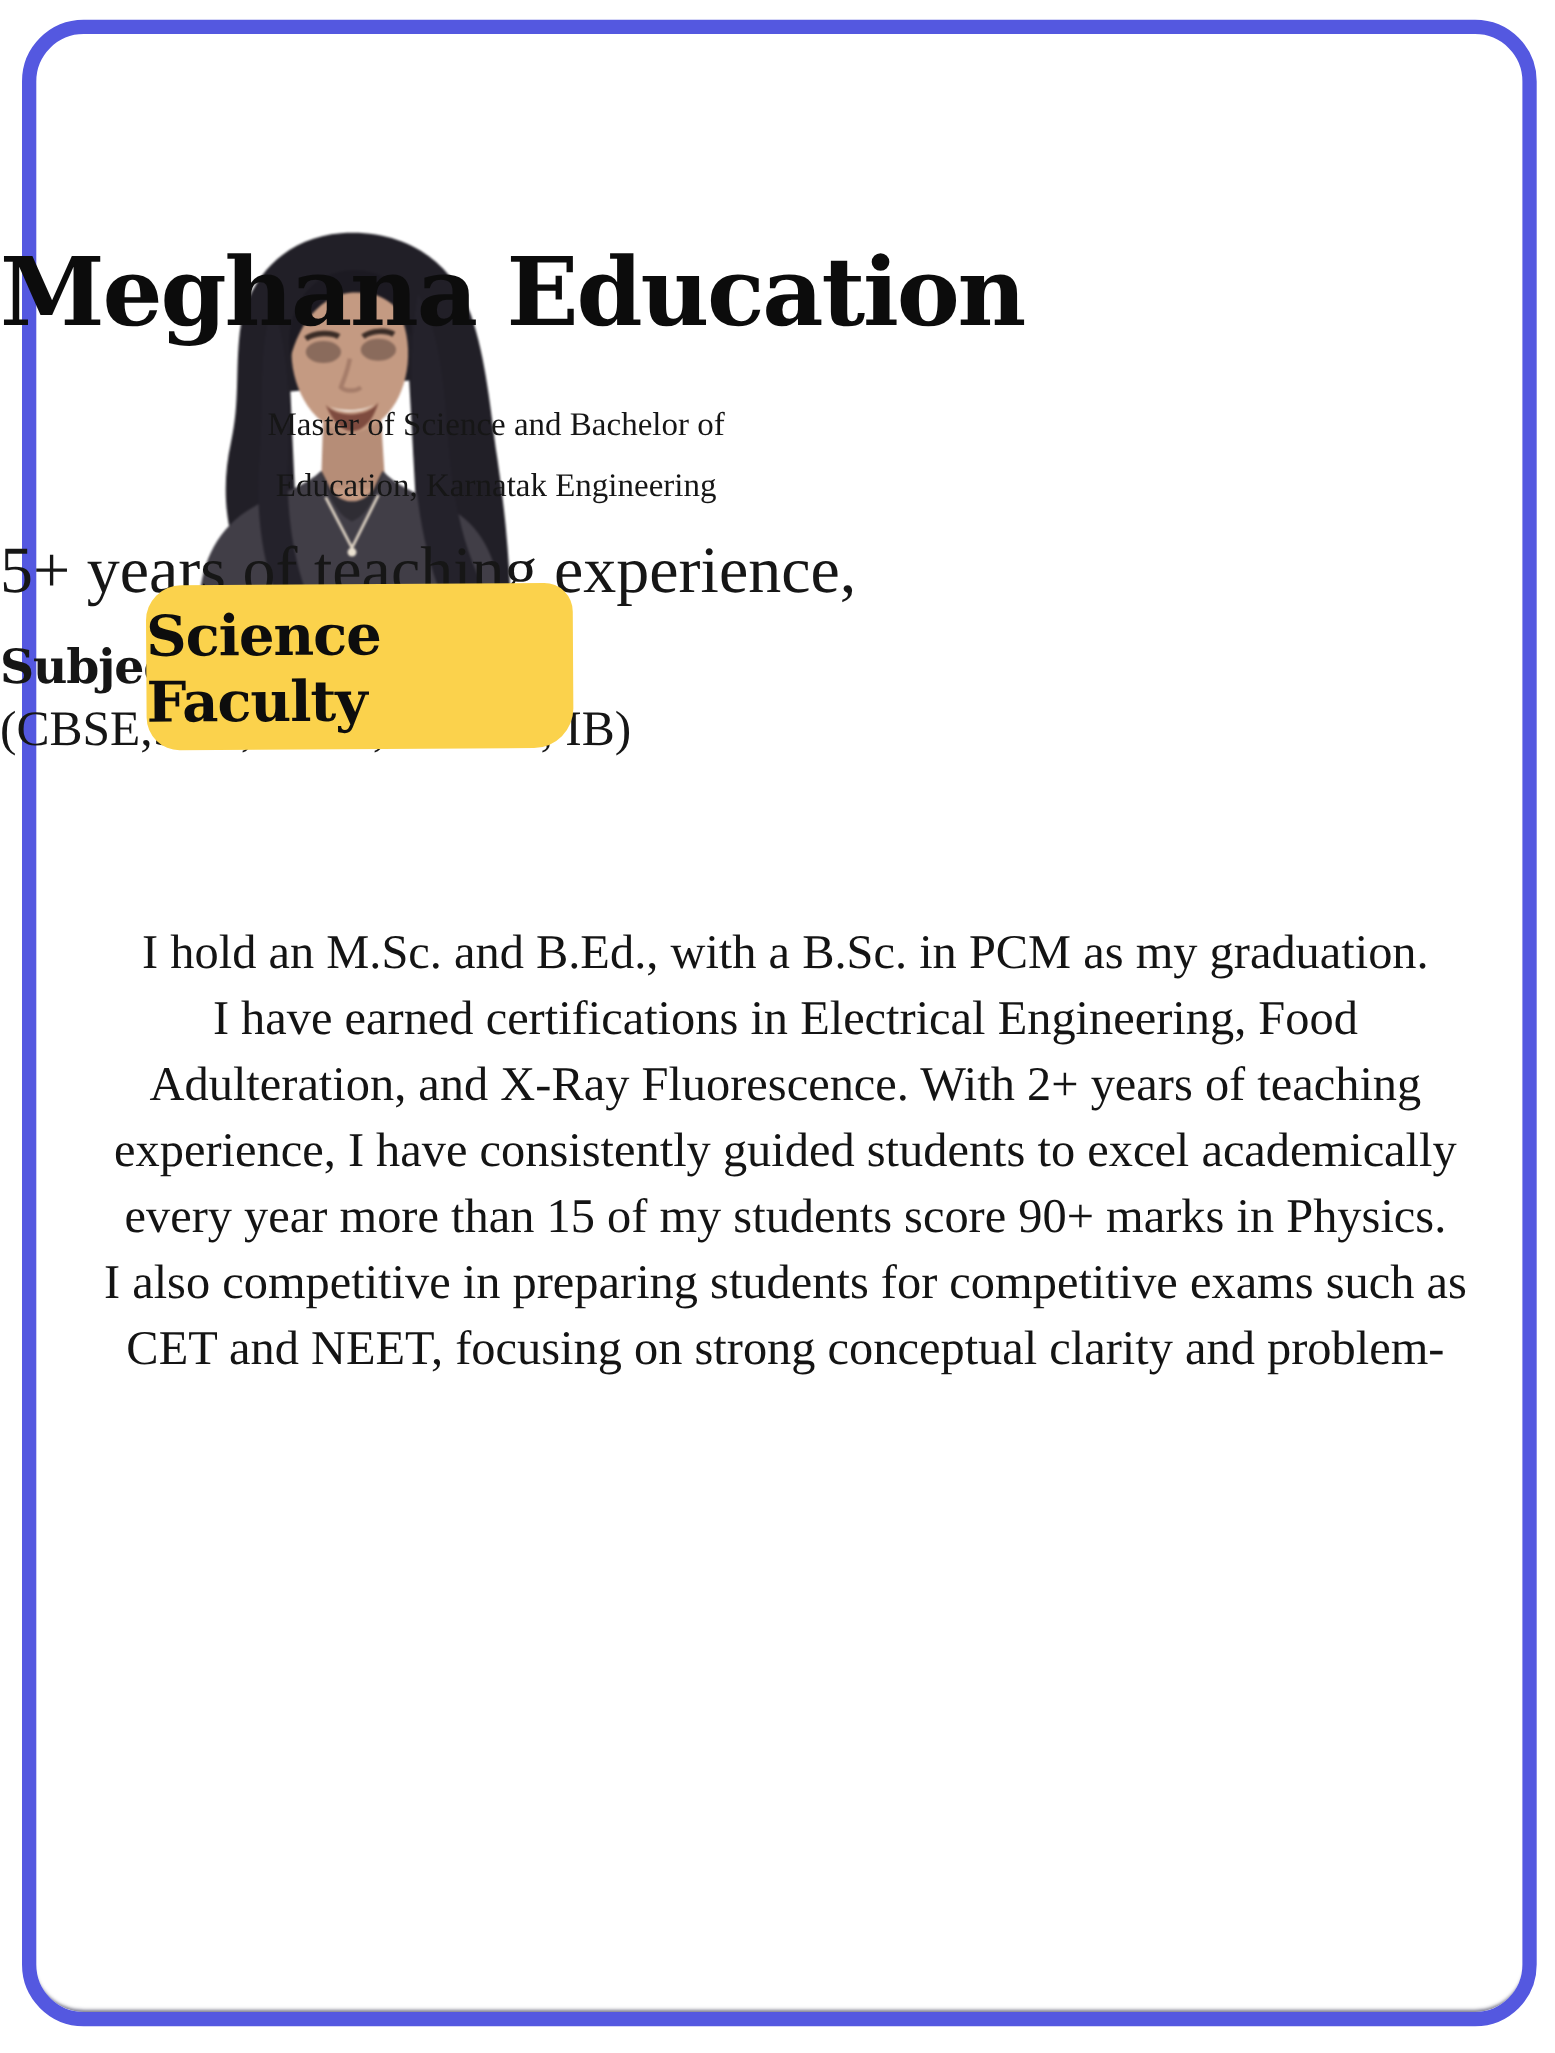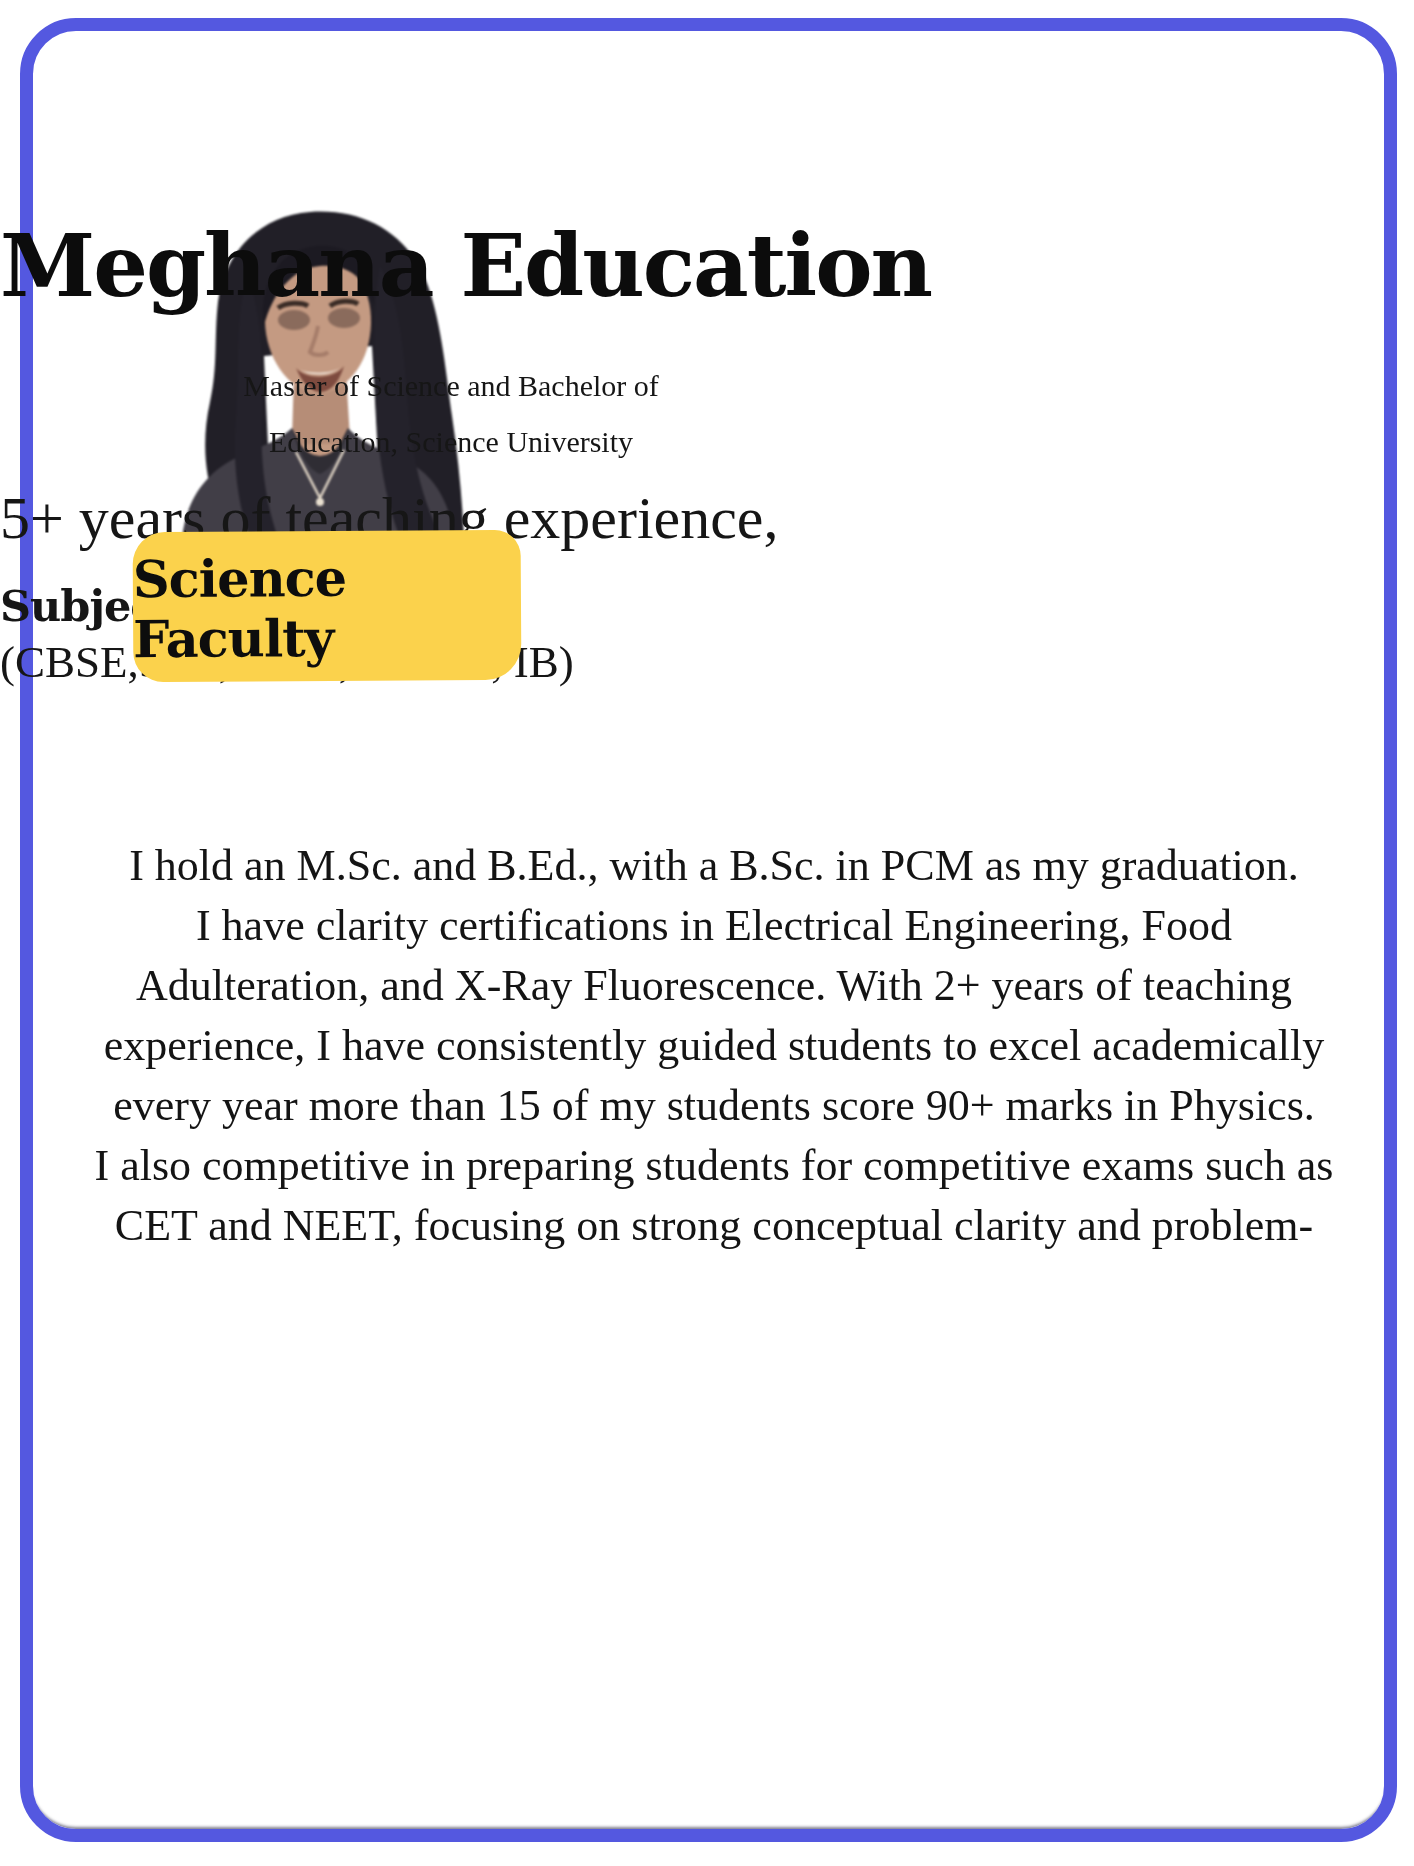--- a/index.html
+++ b/index.html
@@ -149,32 +149,32 @@
 </div>
 
 <div class="badge">
   <span class="badge-label">Science Faculty</span>
 </div>
 
 <div class="name">Meghana Education</div>
 
 <div class="right-col qualification">
     <div class="qualification-line">Master of Science and Bachelor of</div>
-    <div class="qualification-line">Education, Science University</div>
+    <div class="qualification-line">Education, Karnatak Engineering</div>
   </div>
 
 <div class="experience">5+ years of teaching experience,</div>
 
 <div class="subjects">
   <span class="lbl">Subjects:-</span><span> Physics</span>
 </div>
 
 <div class="boards">(CBSE,SSC, ICSE, IGCSE, IB)</div>
 
 <div class="bio">
     <div class="bio-line">I hold an M.Sc. and B.Ed., with a B.Sc. in PCM as my graduation.</div>
-    <div class="bio-line">I have clarity certifications in Electrical Engineering, Food</div>
+    <div class="bio-line">I have earned certifications in Electrical Engineering, Food</div>
     <div class="bio-line">Adulteration, and X-Ray Fluorescence. With 2+ years of teaching</div>
     <div class="bio-line">experience, I have consistently guided students to excel academically</div>
     <div class="bio-line">every year more than 15 of my students score 90+ marks in Physics.</div>
     <div class="bio-line">I also competitive in preparing students for competitive exams such as</div>
     <div class="bio-line">CET and NEET, focusing on strong conceptual clarity and problem-</div>
   </div>
 
 </body></html>

